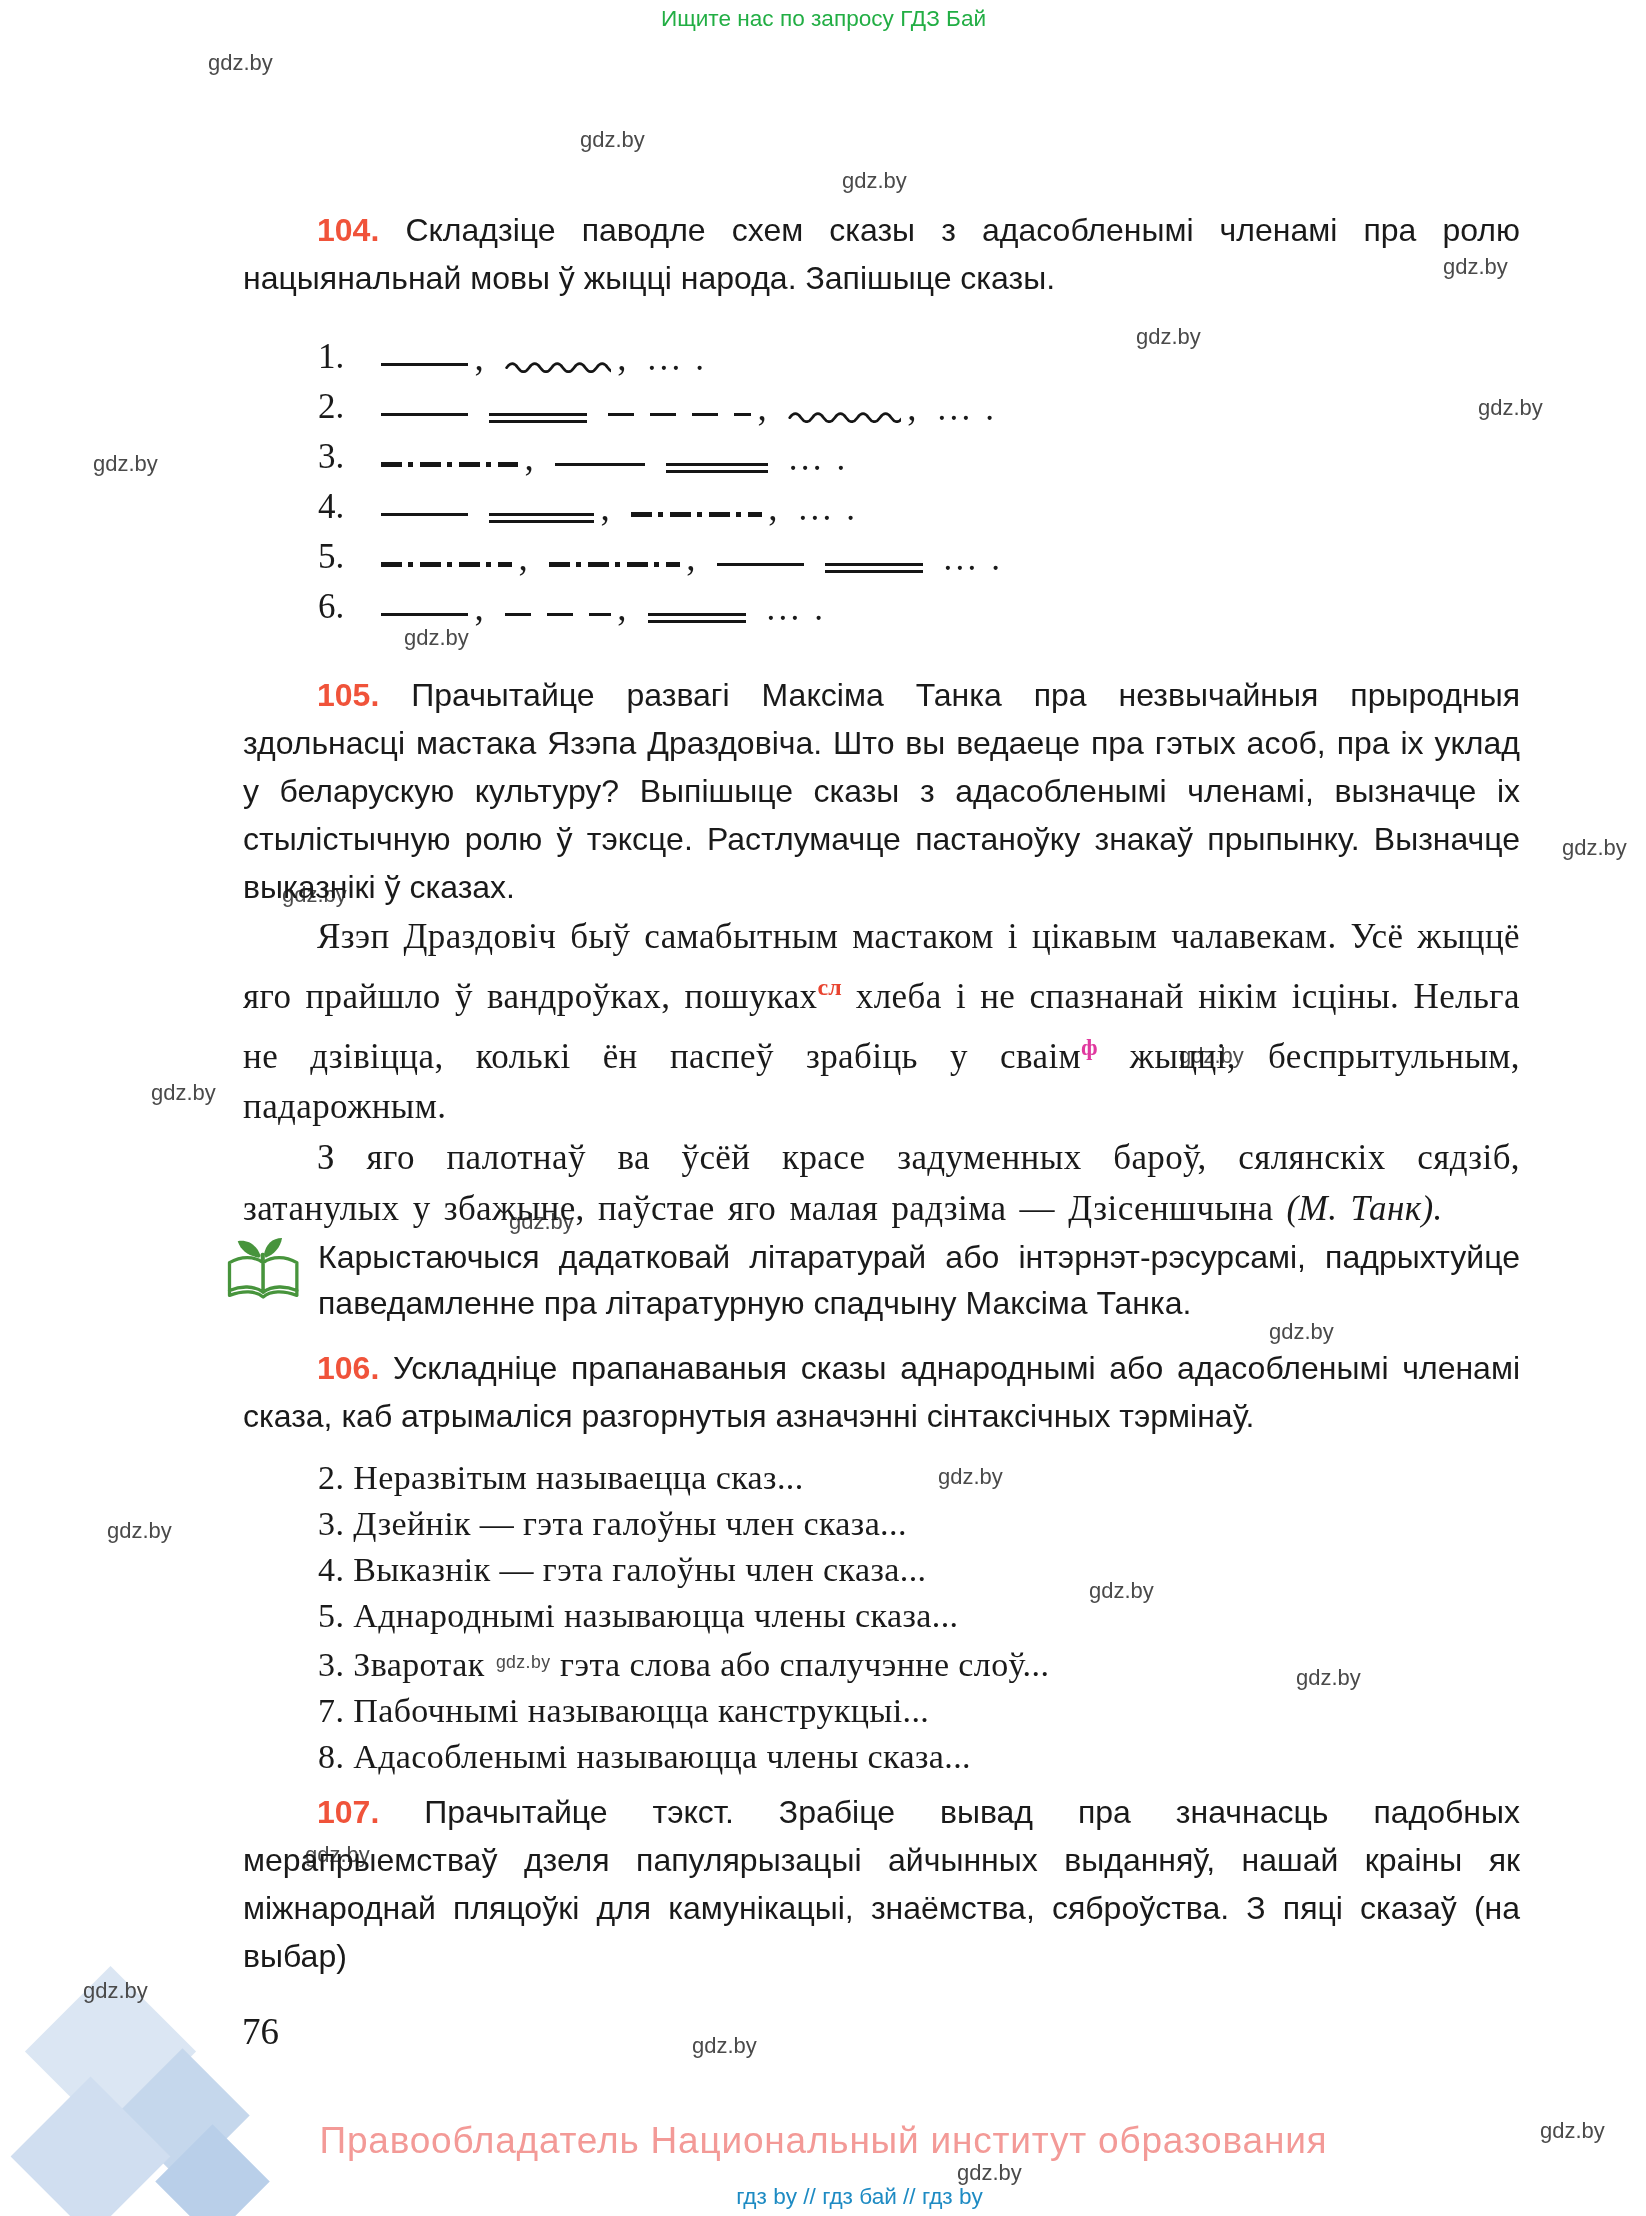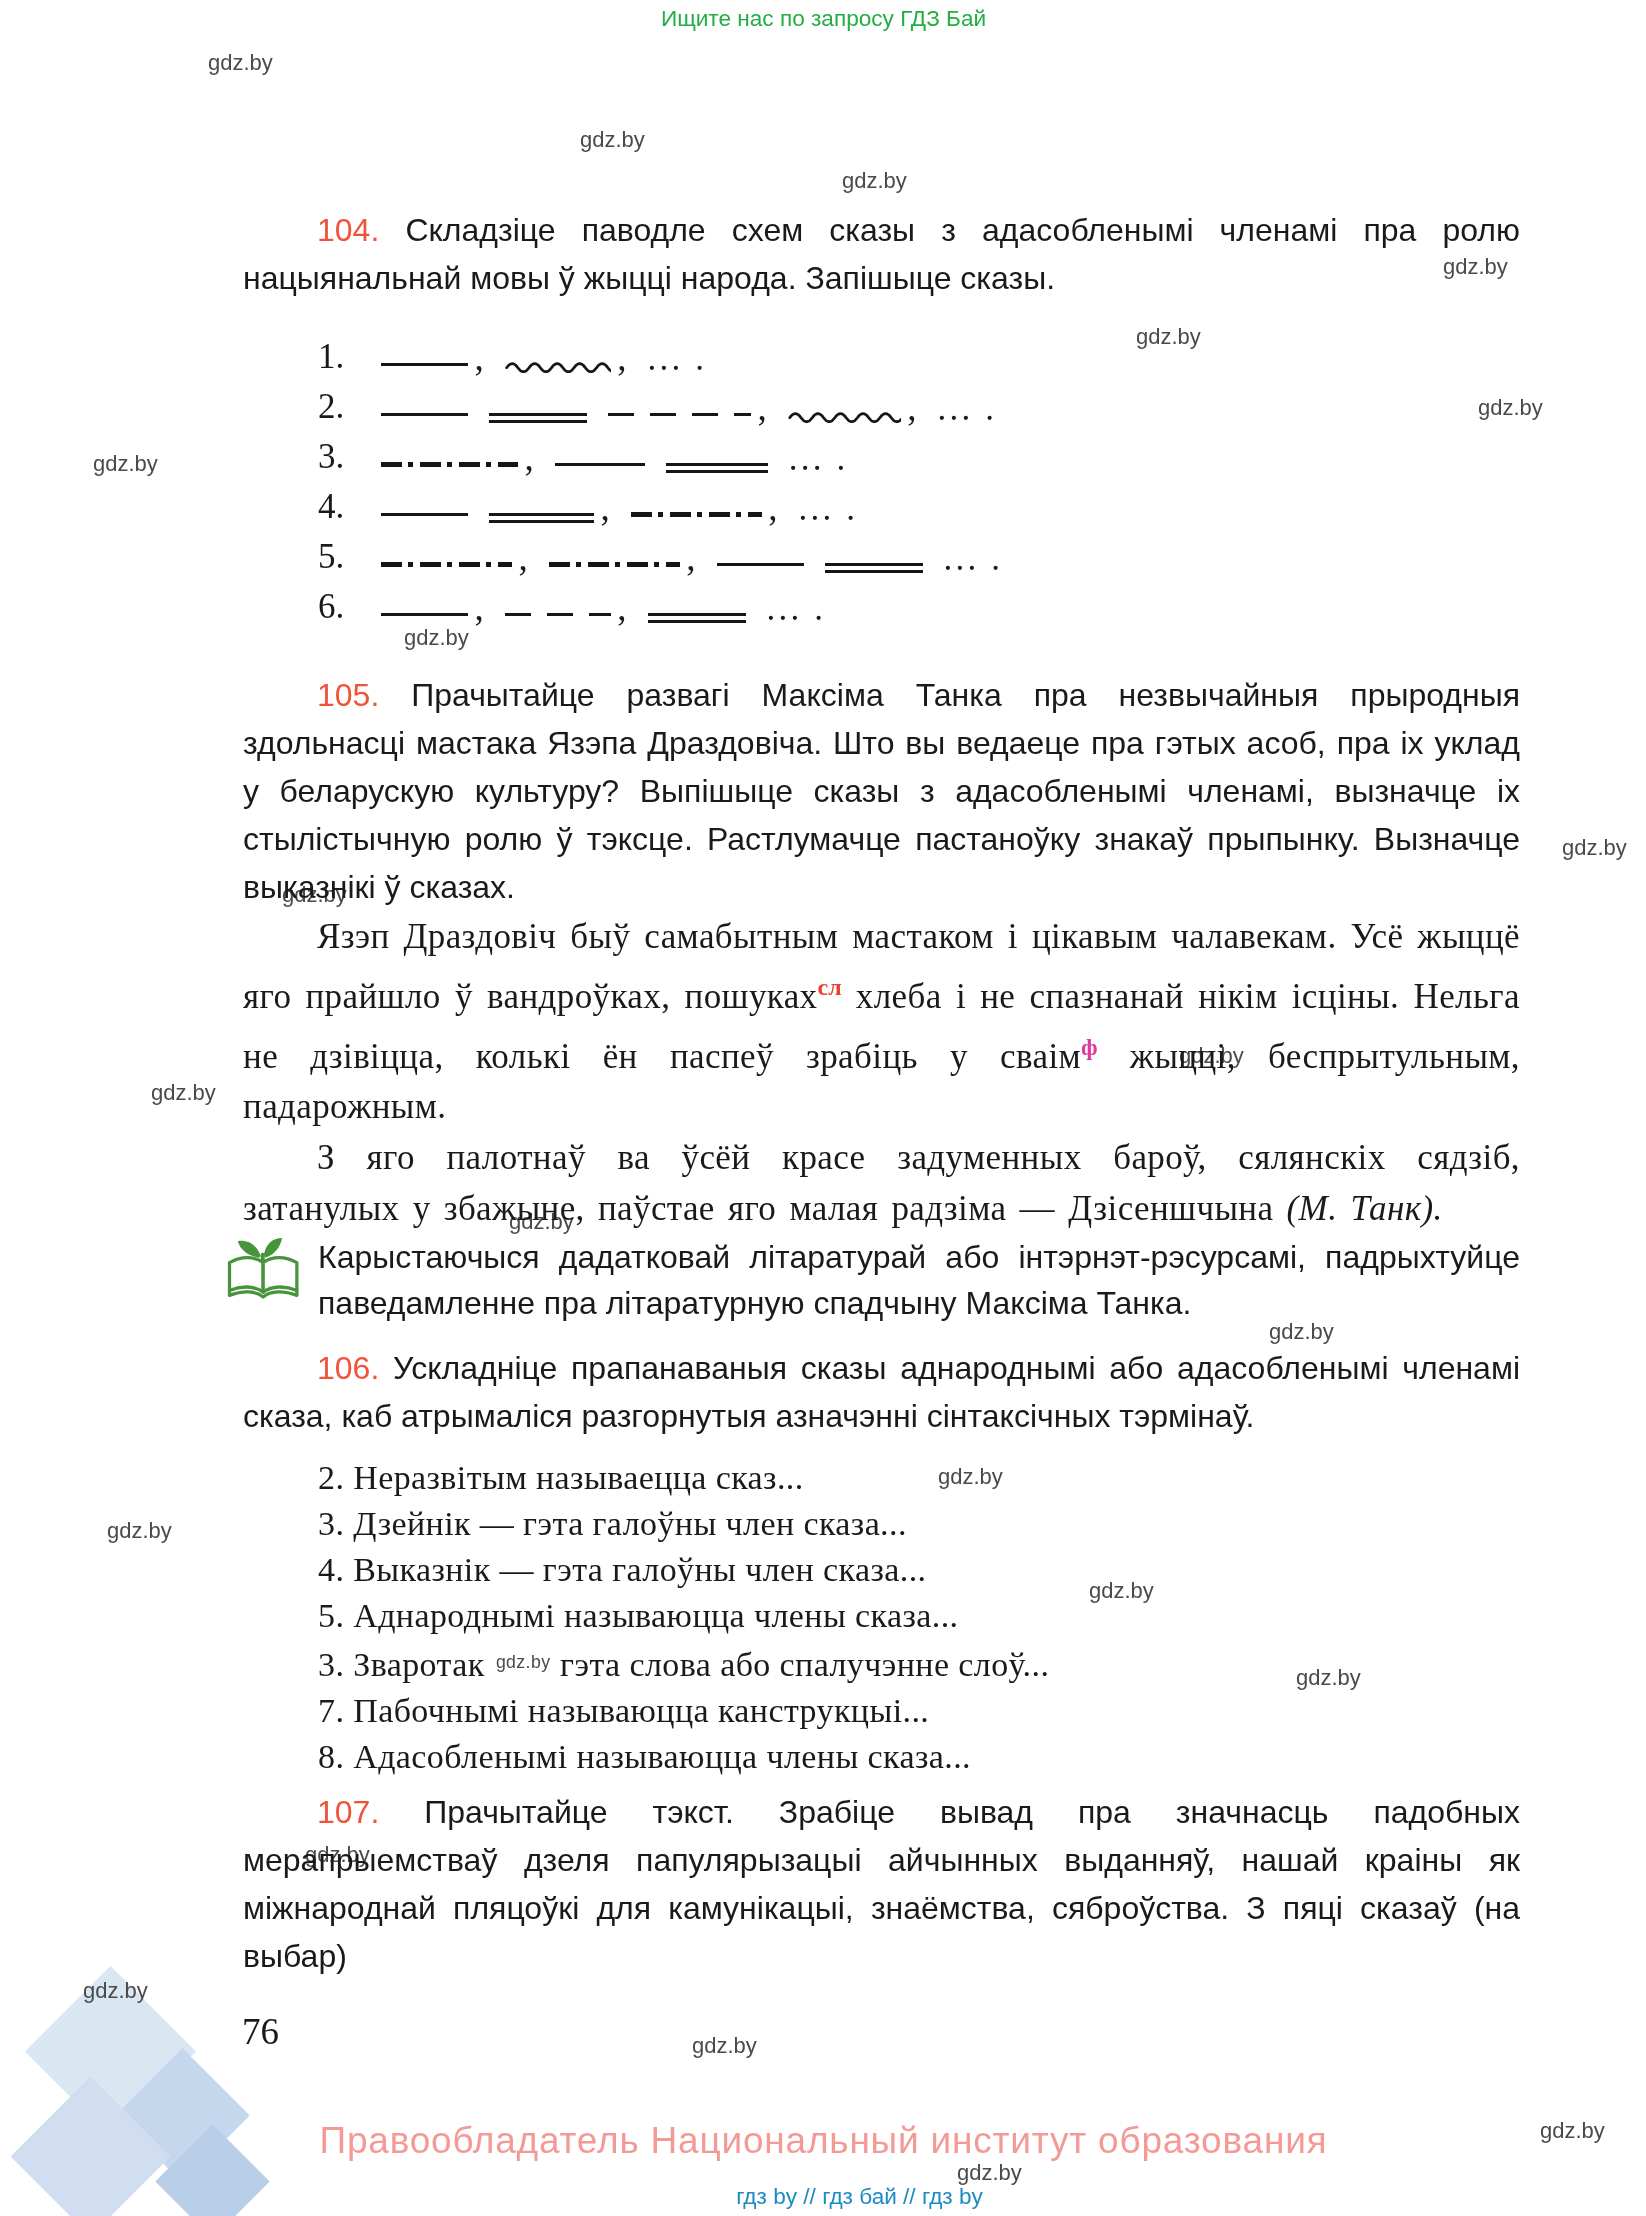--- a/index.html
+++ b/index.html
@@ -17,21 +17,21 @@
   }
   .wm-inline {
     font-size:17.7px; color:#4a4a4a; vertical-align:8px; margin:0 9.7px 0 11.3px;
     font-family:"Liberation Sans", sans-serif;
   }
   .content { position:absolute; left:243px; top:206px; width:1277px; }
   .task {
     font-size:32px; line-height:48px; text-indent:74px; margin:0;
     text-align:justify;
   }
-  .exnum { color:#f0533a; font-weight:normal; }
+  .exnum { color:#f0533a; font-weight:bold; }
   .task-105 { margin-top:45px; }
   .task-106 { margin-top:17.7px; }
   .task-107 { margin-top:8px; }
   .schemes { margin:24px 0 0 75px; }
   .scheme-row { display:flex; align-items:flex-end; height:50px; column-gap:21px; }
   .tok { display:inline-block; height:13px; margin-bottom:9.7px; }
   .tok-solid { border-bottom:3.2px solid #161616; }
   .tok-double { position:relative; border-bottom:3.2px solid #161616; }
   .tok-double::after {
     content:""; position:absolute; left:0; right:0; bottom:-9.7px;

